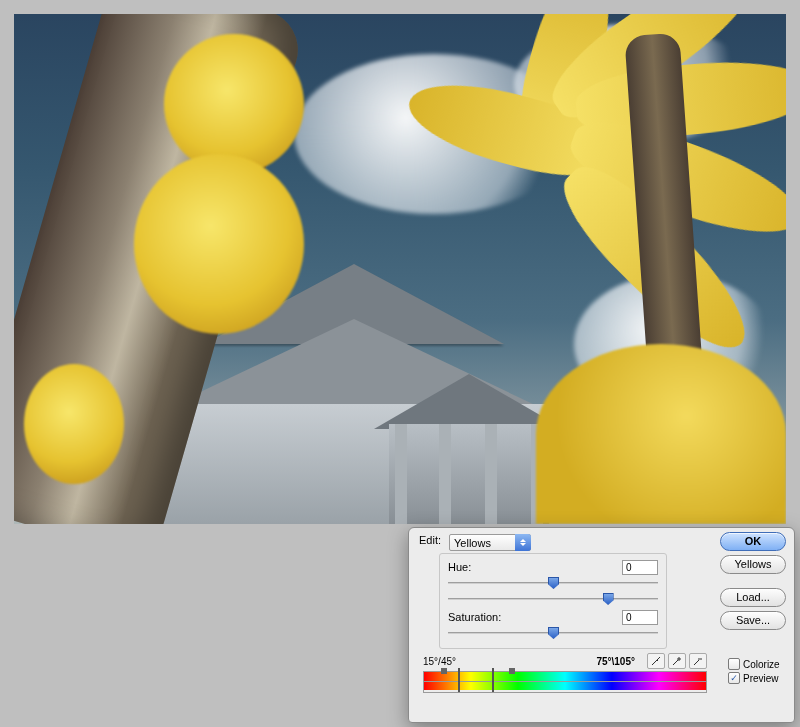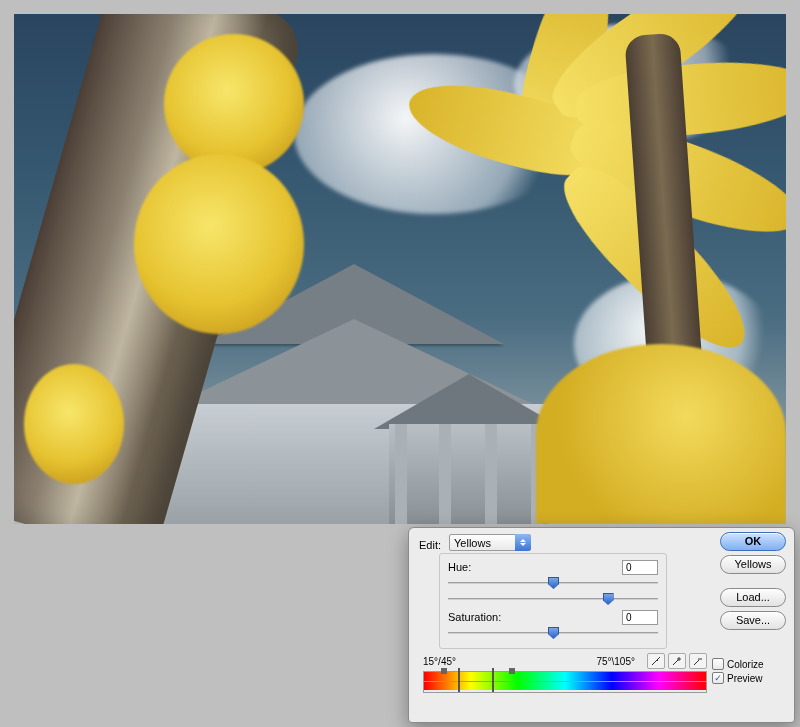--- a/index.html
+++ b/index.html
@@ -123,21 +123,21 @@
     text-align:center;
     font-size:11px;
     line-height:17px;
     color:#333;
   }
   .content{
     position:relative;
     padding:6px 8px 4px 10px;
     height:178px;
   }
-  .row{display:flex; align-items:flex-end; margin-bottom:2px;}
+  .row{display:flex; align-items:flex-start; margin-bottom:2px;}
   .lbl{width:62px; text-align:left;}
   .edit-select{
     appearance:none;
     width:82px; height:17px;
     background:linear-gradient(180deg,#fefefe,#e9e9e9);
     border:1px solid #9a9a9a; border-radius:2px;
     font-size:11px; padding:0 4px;
     position:relative;
   }
   .select-wrap{position:relative; display:inline-block;}
@@ -171,21 +171,21 @@
     position:absolute;left:0;right:0;top:6px;height:2px;
     background:#cfcfcf;border-top:1px solid #9f9f9f;
   }
   .thumb{
     position:absolute;top:1px;width:11px;height:12px;
     background:linear-gradient(180deg,#7aa7e8,#2f64c7);
     border:1px solid #2a56a8;
     clip-path:polygon(0 0,100% 0,100% 60%,50% 100%,0 60%);
   }
   .range-left{font-size:10px;text-align:center;}
-  .range-right{font-size:10px;}
+  .range-right{font-size:10px;font-weight:bold;}
   .eyedroppers{display:flex;gap:3px;margin-left:6px;}
   .eyedrop{
     width:18px;height:16px;border:1px solid #aaa;border-radius:2px;
     background:#f3f3f3;display:flex;align-items:center;justify-content:center;
     font-size:10px;
   }
   .spectrum{
     position:relative;height:22px;margin:2px 4px 0 4px;
     border:1px solid #9a9a9a;
   }
@@ -209,21 +209,21 @@
     height:19px;border:1px solid #8a8a8a;border-radius:10px;
     background:linear-gradient(180deg,#fdfdfd,#e2e2e2);
     font-size:11px;text-align:center;line-height:17px;
     box-shadow:0 1px 0 rgba(255,255,255,.7) inset;
   }
   .btn.default{
     background:linear-gradient(180deg,#cfe3ff,#7fb0f4);
     border-color:#3f6db8;color:#000;font-weight:bold;text-align:center;
   }
   .checks{
-    position:absolute;right:16px;bottom:22px;width:66px;
+    position:absolute;right:0;bottom:22px;width:66px;
     display:flex;flex-direction:column;gap:2px;font-size:10px;
   }
   .chk{display:flex;align-items:center;gap:3px;}
   .chkbox{
     width:12px;height:12px;border:1px solid #7a7a7a;border-radius:2px;
     background:linear-gradient(180deg,#fff,#e8e8e8);
     display:flex;align-items:center;justify-content:center;font-size:9px;color:#2a5aa8;
   }
   .left-col{width:292px;}
   .bottom-row{

